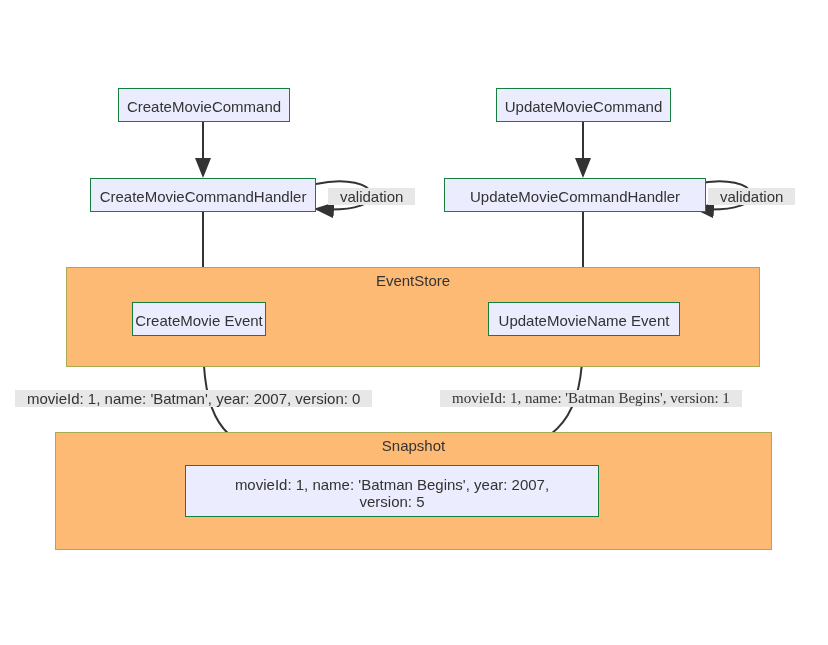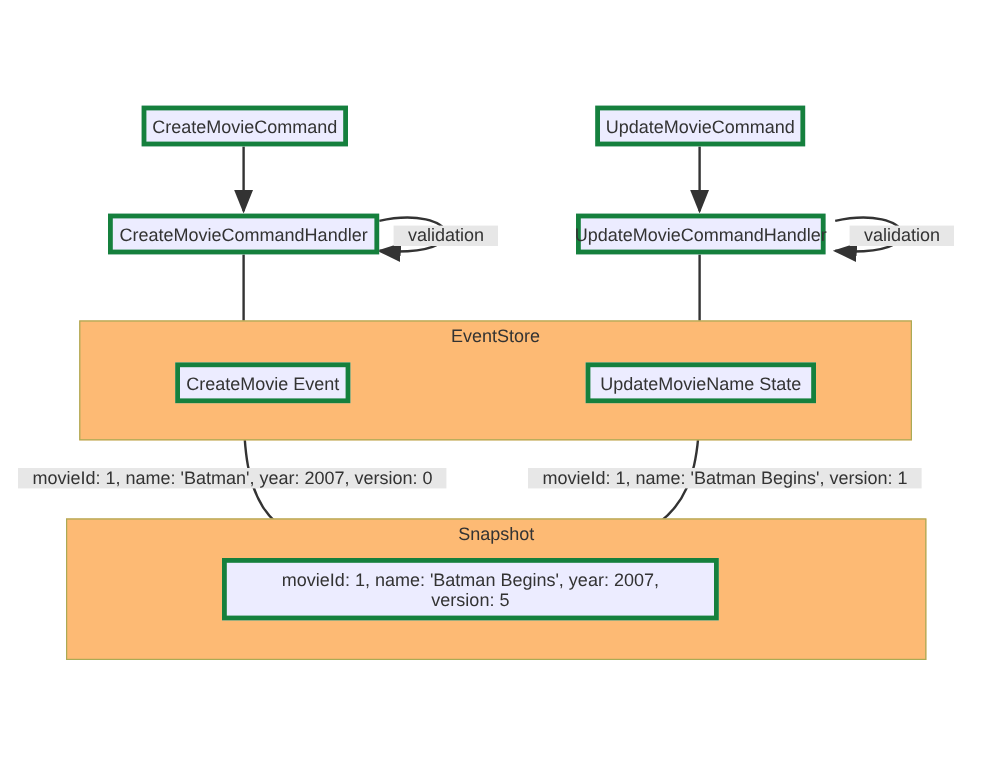--- a/index.html
+++ b/index.html
@@ -9,27 +9,27 @@
     font-family: "Trebuchet MS", "Lucida Grande", sans-serif;
     font-size: 15px;
     color: #333;
     width: 828px;
     height: 645px;
     position: relative;
   }
   .node {
     position: absolute;
     background: #ececff;
-    border: 4px solid #15803d;
+    border: 1px solid #15803d;
     box-sizing: border-box;
     text-align: center;
     display: flex;
     flex-direction: column;
     align-items: center;
-    justify-content: flex-start;
+    justify-content: flex-end;
     padding: 6px 25px;
     white-space: nowrap;
   }
   .subgraph {
     position: absolute;
     background: #fdba74;
     border: 1px solid #aaaa55;
     box-sizing: border-box;
   }
   .subgraph-title {
@@ -94,47 +94,47 @@
 </div>
 
 <div class="node" style="left:496px; top:88px; width:175px; height:34px;">
   <span>UpdateMovieCommand</span>
 </div>
 
 <div class="node" style="left:90px; top:178px; width:226px; height:34px;">
   <span>CreateMovieCommandHandler</span>
 </div>
 
-<div class="node" style="left:480px; top:178px; width:208px; height:34px;">
+<div class="node" style="left:444px; top:178px; width:262px; height:34px;">
   <span>UpdateMovieCommandHandler</span>
 </div>
 
 <div class="edge-label" style="left:328px; top:188px;">
   <span>validation</span>
 </div>
 <div class="edge-label" style="left:708px; top:188px;">
   <span>validation</span>
 </div>
 
 <div class="subgraph" style="left:66px; top:267px; width:694px; height:100px;">
   <div class="subgraph-title">EventStore</div>
 </div>
 
-<div class="node" style="left:146px; top:302px; width:146px; height:34px;">
+<div class="node" style="left:132px; top:302px; width:134px; height:34px;">
   <span>CreateMovie Event</span>
 </div>
 
 <div class="node" style="left:488px; top:302px; width:192px; height:34px;">
-  <span>UpdateMovieName State</span>
+  <span>UpdateMovieName Event</span>
 </div>
 
 <div class="edge-label" style="left:15px; top:390px;">
   <span>movieId: 1, name: 'Batman', year: 2007, version: 0</span>
 </div>
-<div class="edge-label" style="left:440px; top:390px;">
+<div class="edge-label" style="left:440px; top:390px;font-family:Liberation Serif, serif;">
   <span>movieId: 1, name: 'Batman Begins', version: 1</span>
 </div>
 
 <div class="subgraph" style="left:55px; top:432px; width:717px; height:118px;">
   <div class="subgraph-title">Snapshot</div>
 </div>
 
 <div class="node" style="left:185px; top:465px; width:414px; height:52px; white-space:normal;">
   <span>movieId: 1, name: 'Batman Begins', year: 2007, version: 5</span>
 </div>

